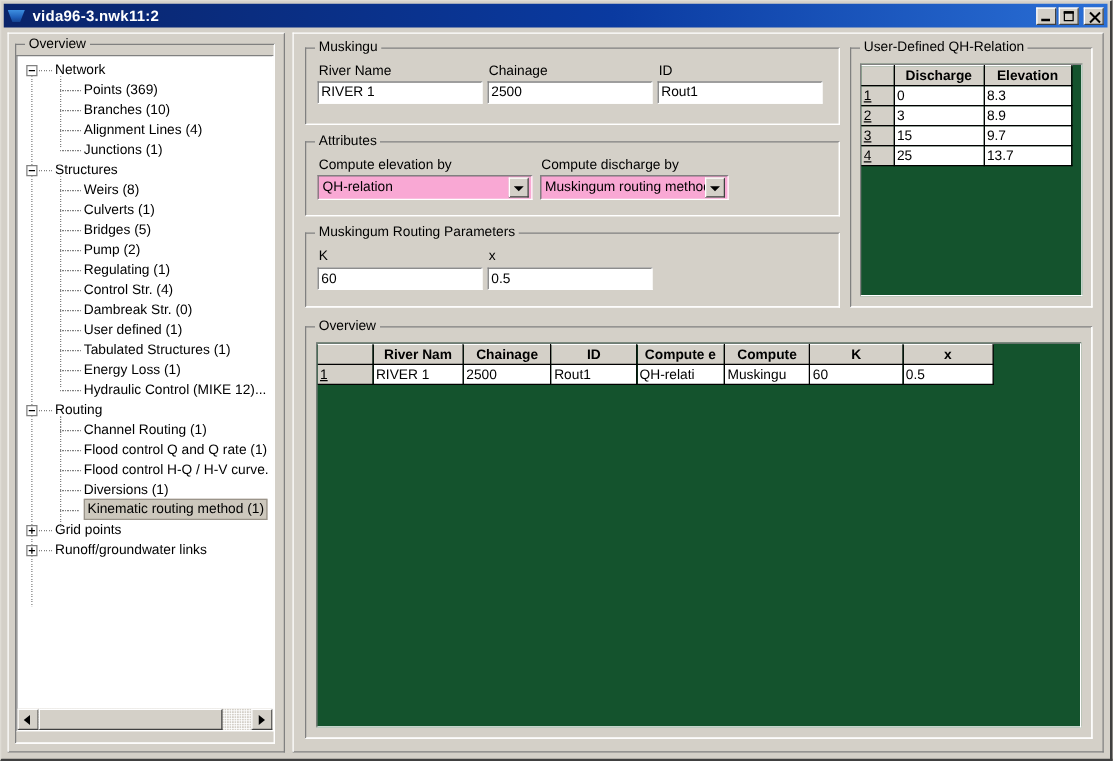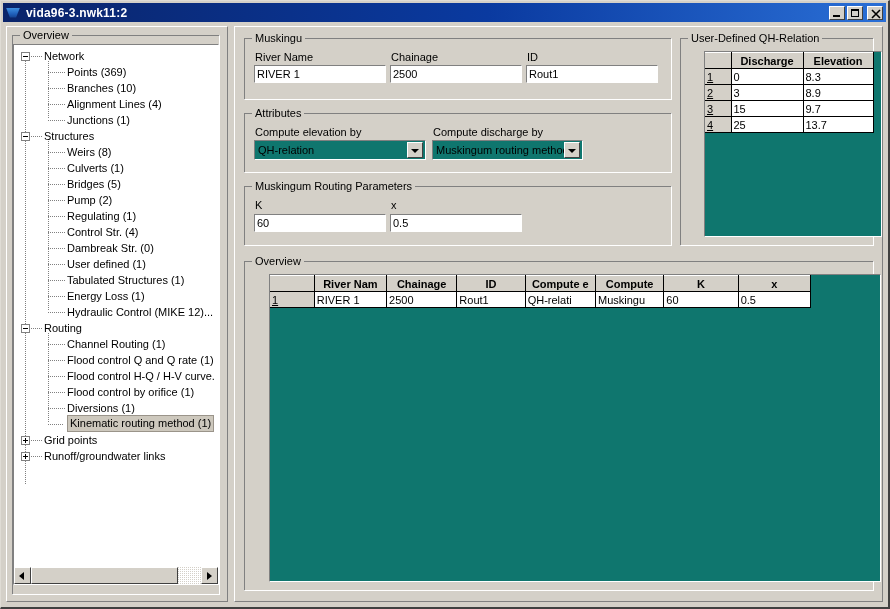--- a/index.html
+++ b/index.html
@@ -187,21 +187,21 @@
     width: calc(100% + 1px);
     height: calc(100% + 1px);
     border-top: 1px solid #404040;
     border-left: 1px solid #404040;
     pointer-events: none;
   }
 
   
   .combo {
     position: absolute;
-    background: #0f766e;
+    background: #f9a8d4;
     border-top: 1px solid #808080;
     border-left: 1px solid #808080;
     border-right: 1px solid #ffffff;
     border-bottom: 1px solid #ffffff;
     box-sizing: border-box;
     display: flex;
     align-items: center;
     font-size: 11px;
     overflow: hidden;
     justify-content: space-between;
@@ -241,28 +241,27 @@
     left: 3px; top: 6px;
     width: 0; height: 0;
     border-left: 4px solid transparent;
     border-right: 4px solid transparent;
     border-top: 4px solid #000;
   }
 
   
   .gridwrap {
     position: absolute;
-    background: #0f766e;
+    background: #14532d;
     box-sizing: border-box;
     border-top: 1px solid #808080;
     border-left: 1px solid #808080;
     border-right: 1px solid #ffffff;
     border-bottom: 1px solid #ffffff;
     overflow: hidden;
-    margin-left: 16px;
   }
   table.grid {
     border-collapse: collapse;
     font-size: 11px;
     font-family: "Liberation Sans", sans-serif;
     table-layout: fixed;
   }
   table.grid th, table.grid td {
     border-right: 1px solid #000;
     border-bottom: 1px solid #000;
@@ -546,24 +545,20 @@
             <span class="dots-h" style="left:34px; width:17px;"></span>
             <span class="tlabel">Channel Routing (1)</span>
           </div>
           <div class="tnode lvl1">
             <span class="dots-h" style="left:34px; width:17px;"></span>
             <span class="tlabel">Flood control Q and Q rate (1)</span>
           </div>
           <div class="tnode lvl1">
             <span class="dots-h" style="left:34px; width:17px;"></span>
             <span class="tlabel">Flood control H-Q / H-V curve.</span>
-          </div>
-          <div class="tnode lvl1">
-            <span class="dots-h" style="left:34px; width:17px;"></span>
-            <span class="tlabel">Flood control by orifice (1)</span>
           </div>
           <div class="tnode lvl1">
             <span class="dots-h" style="left:34px; width:17px;"></span>
             <span class="tlabel">Diversions (1)</span>
           </div>
           <div class="tnode lvl1">
             <span class="dots-h" style="left:34px; width:15px;"></span>
             <span class="tlabel sel">Kinematic routing method (1)</span>
           </div>
 

